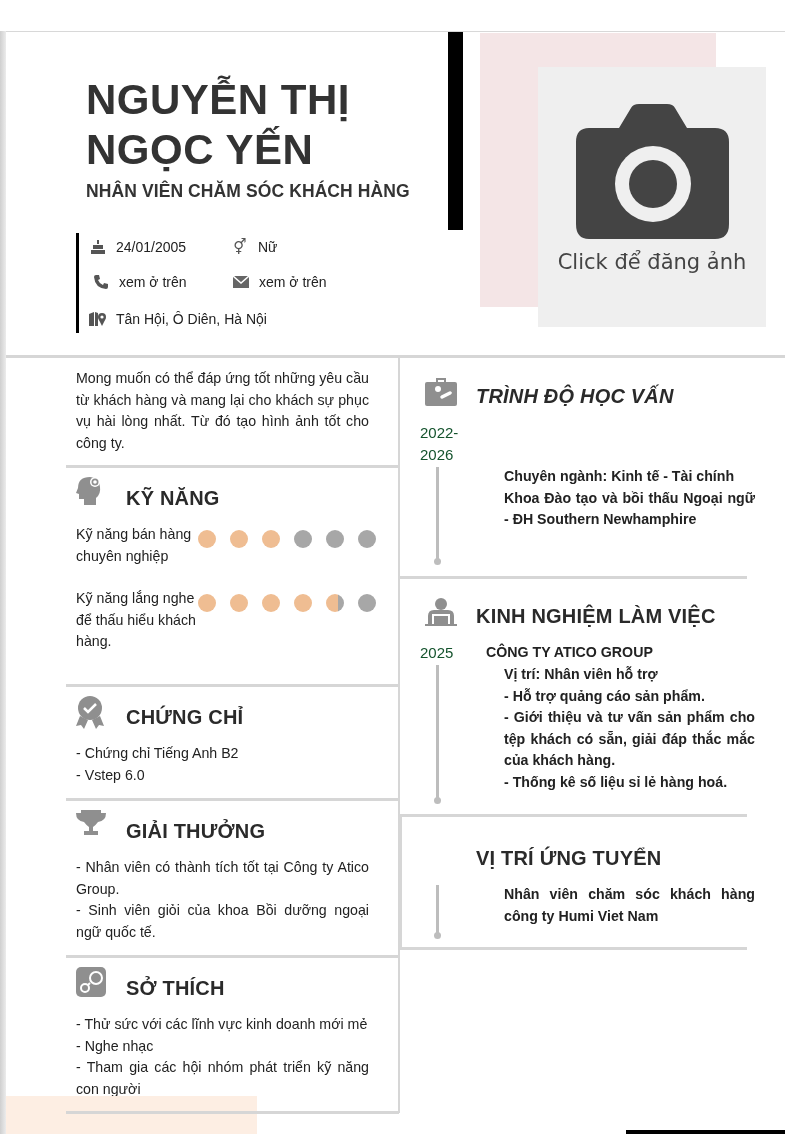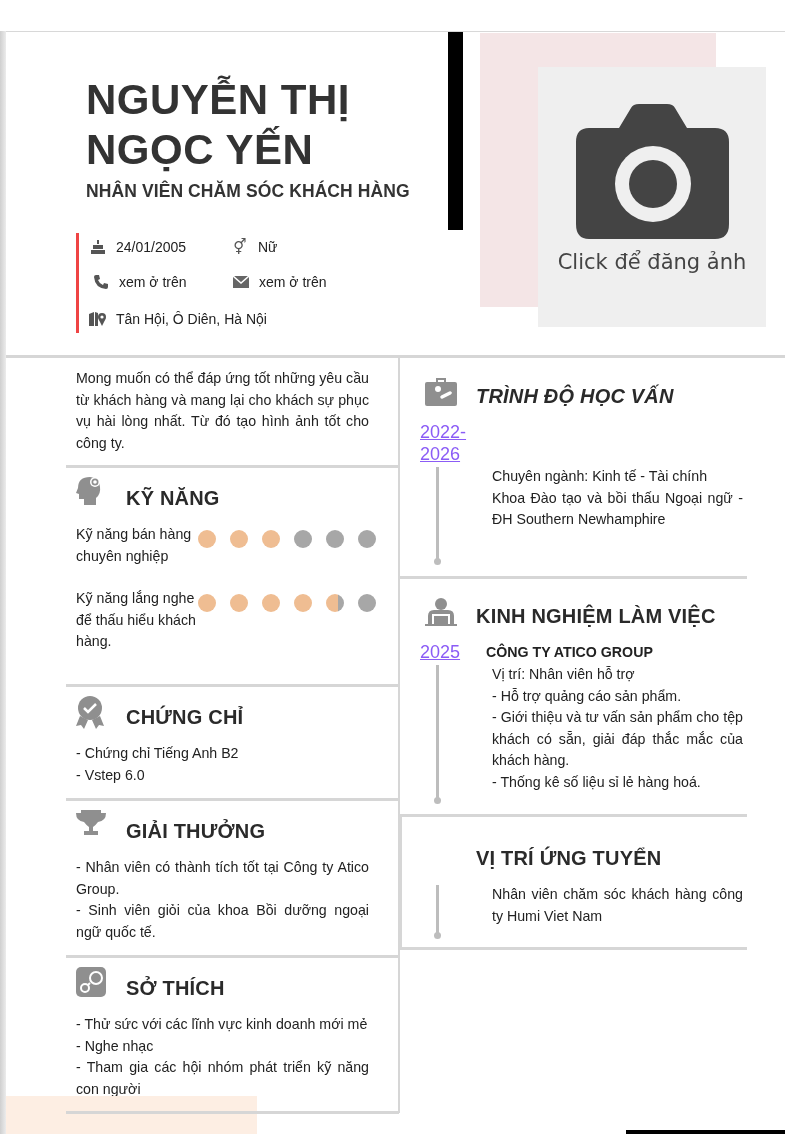--- a/index.html
+++ b/index.html
@@ -13,21 +13,21 @@
 
   
   .name { position: absolute; left: 86px; top: 44px; font-size: 42px; line-height: 50px; font-weight: bold; color: #333; letter-spacing: 0.5px; width: 360px; }
   .job-title { position: absolute; left: 86px; top: 150px; font-size: 17.5px; font-weight: bold; color: #333; letter-spacing: 0.1px; }
   .black-bar-top { position: absolute; left: 448px; top: 1px; width: 15px; height: 198px; background: #000; }
   .pink-block { position: absolute; left: 480px; top: 2px; width: 236px; height: 274px; background: #f4e5e6; }
   .photo-box { position: absolute; left: 538px; top: 36px; width: 228px; height: 260px; background: #efefef; display: flex; flex-direction: column; align-items: center; cursor: pointer; }
   .photo-box svg { margin-top: 37px; }
   .photo-label { margin-top: 10px; font-family: "DejaVu Sans", sans-serif; font-size: 21px; color: #444; }
 
-  .contact { position: absolute; left: 76px; top: 202px; width: 300px; height: 100px; border-left: 3px solid #ef4444; }
+  .contact { position: absolute; left: 76px; top: 202px; width: 300px; height: 100px; border-left: 3px solid #000000; }
   .c-item { position: absolute; display: flex; align-items: center; font-size: 14px; color: #222; }
   .c-item .ico { width: 18px; height: 16px; display: inline-flex; align-items: center; justify-content: center; margin-right: 9px; color: #555; }
 
   .hr-full { position: absolute; left: 6px; top: 324px; width: 779px; height: 3px; background: #d6d6d6; }
 
   
   .left-col-border { position: absolute; left: 398px; top: 327px; width: 2px; height: 755px; background: #d6d6d6; }
   .left-hr { position: absolute; left: 66px; width: 333px; height: 3px; background: #d6d6d6; }
   .objective { position: absolute; left: 76px; top: 337px; width: 293px; font-size: 14.2px; line-height: 21.5px; text-align: justify; color: #222; }
 
@@ -40,25 +40,25 @@
   .dot.on { background: #efbd92; }
   .dot.half { background: linear-gradient(to right, #efbd92 0 65%, #a7a7a7 65% 100%); }
 
   .body-text { position: absolute; left: 76px; width: 293px; font-size: 14.2px; line-height: 21.5px; color: #222; text-align: justify; }
 
   .peach-block { position: absolute; left: 6px; top: 1065px; width: 251px; height: 66px; background: #fdeee3; }
 
   
   .right-hr { position: absolute; left: 400px; width: 347px; height: 3px; background: #d6d6d6; }
   .right-col-border-bottom { position: absolute; left: 400px; top: 783px; width: 2px; height: 136px; background: #d6d6d6; }
-  .year { position: absolute; left: 420px; font-size: 18px; line-height: 21.5px; color: #8b5cf6; text-decoration: underline; }
+  .year { position: absolute; left: 420px; font-size: 15px; line-height: 21.5px; color: #14532d; }
   .tl-line { position: absolute; left: 436px; width: 3px; background: #bdbdbd; }
   .tl-dot { position: absolute; left: 434px; width: 7px; height: 7px; border-radius: 50%; background: #bdbdbd; }
   .entry-title { position: absolute; left: 486px; width: 260px; font-size: 14.2px; line-height: 21.5px; font-weight: bold; color: #222; }
-  .entry-text { position: absolute; left: 492px; width: 251px; font-size: 14.2px; line-height: 21.5px; color: #222; text-align: justify; }
+  .entry-text { position: absolute; left: 504px; width: 251px; font-size: 14.2px; line-height: 21.5px; color: #222; text-align: justify; font-weight: bold; }
 
   .black-bar-bottom { position: absolute; left: 626px; top: 1099px; width: 159px; height: 15px; background: #000; }
   .watermark { position: absolute; left: 653px; top: 1114px; font-size: 12px; color: #e3e6ea; }
 </style>
 </head>
 <body>
 
 <div class="page">
   <div class="page-shadow-left"></div>
   <div class="page-border-top"></div>

